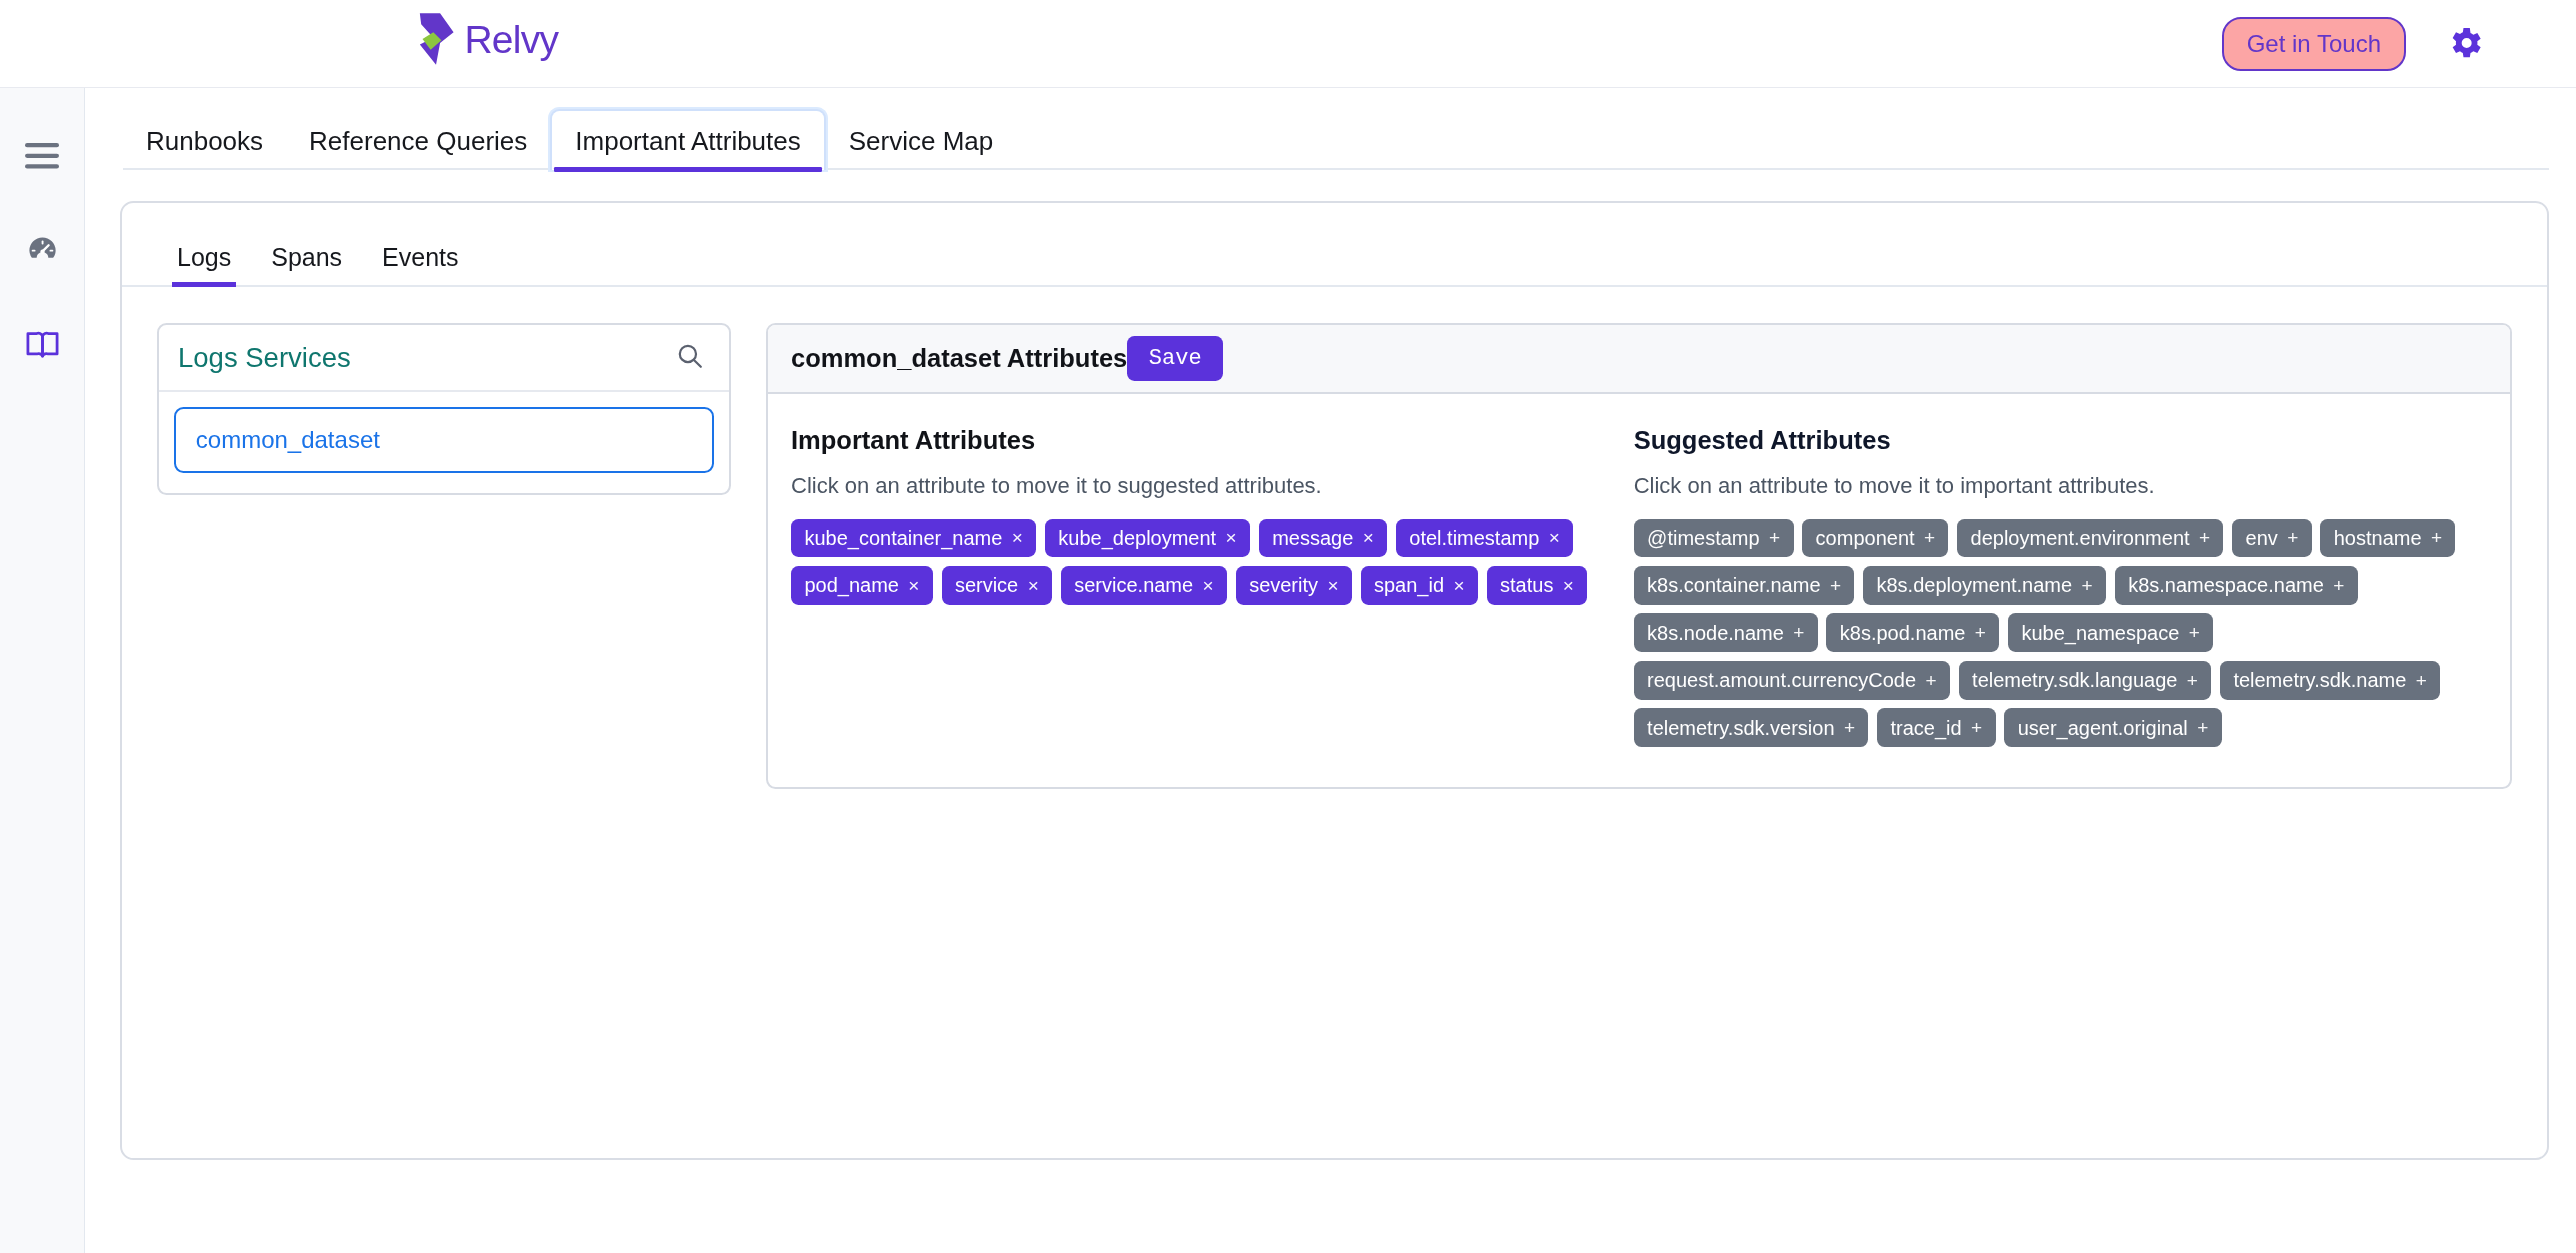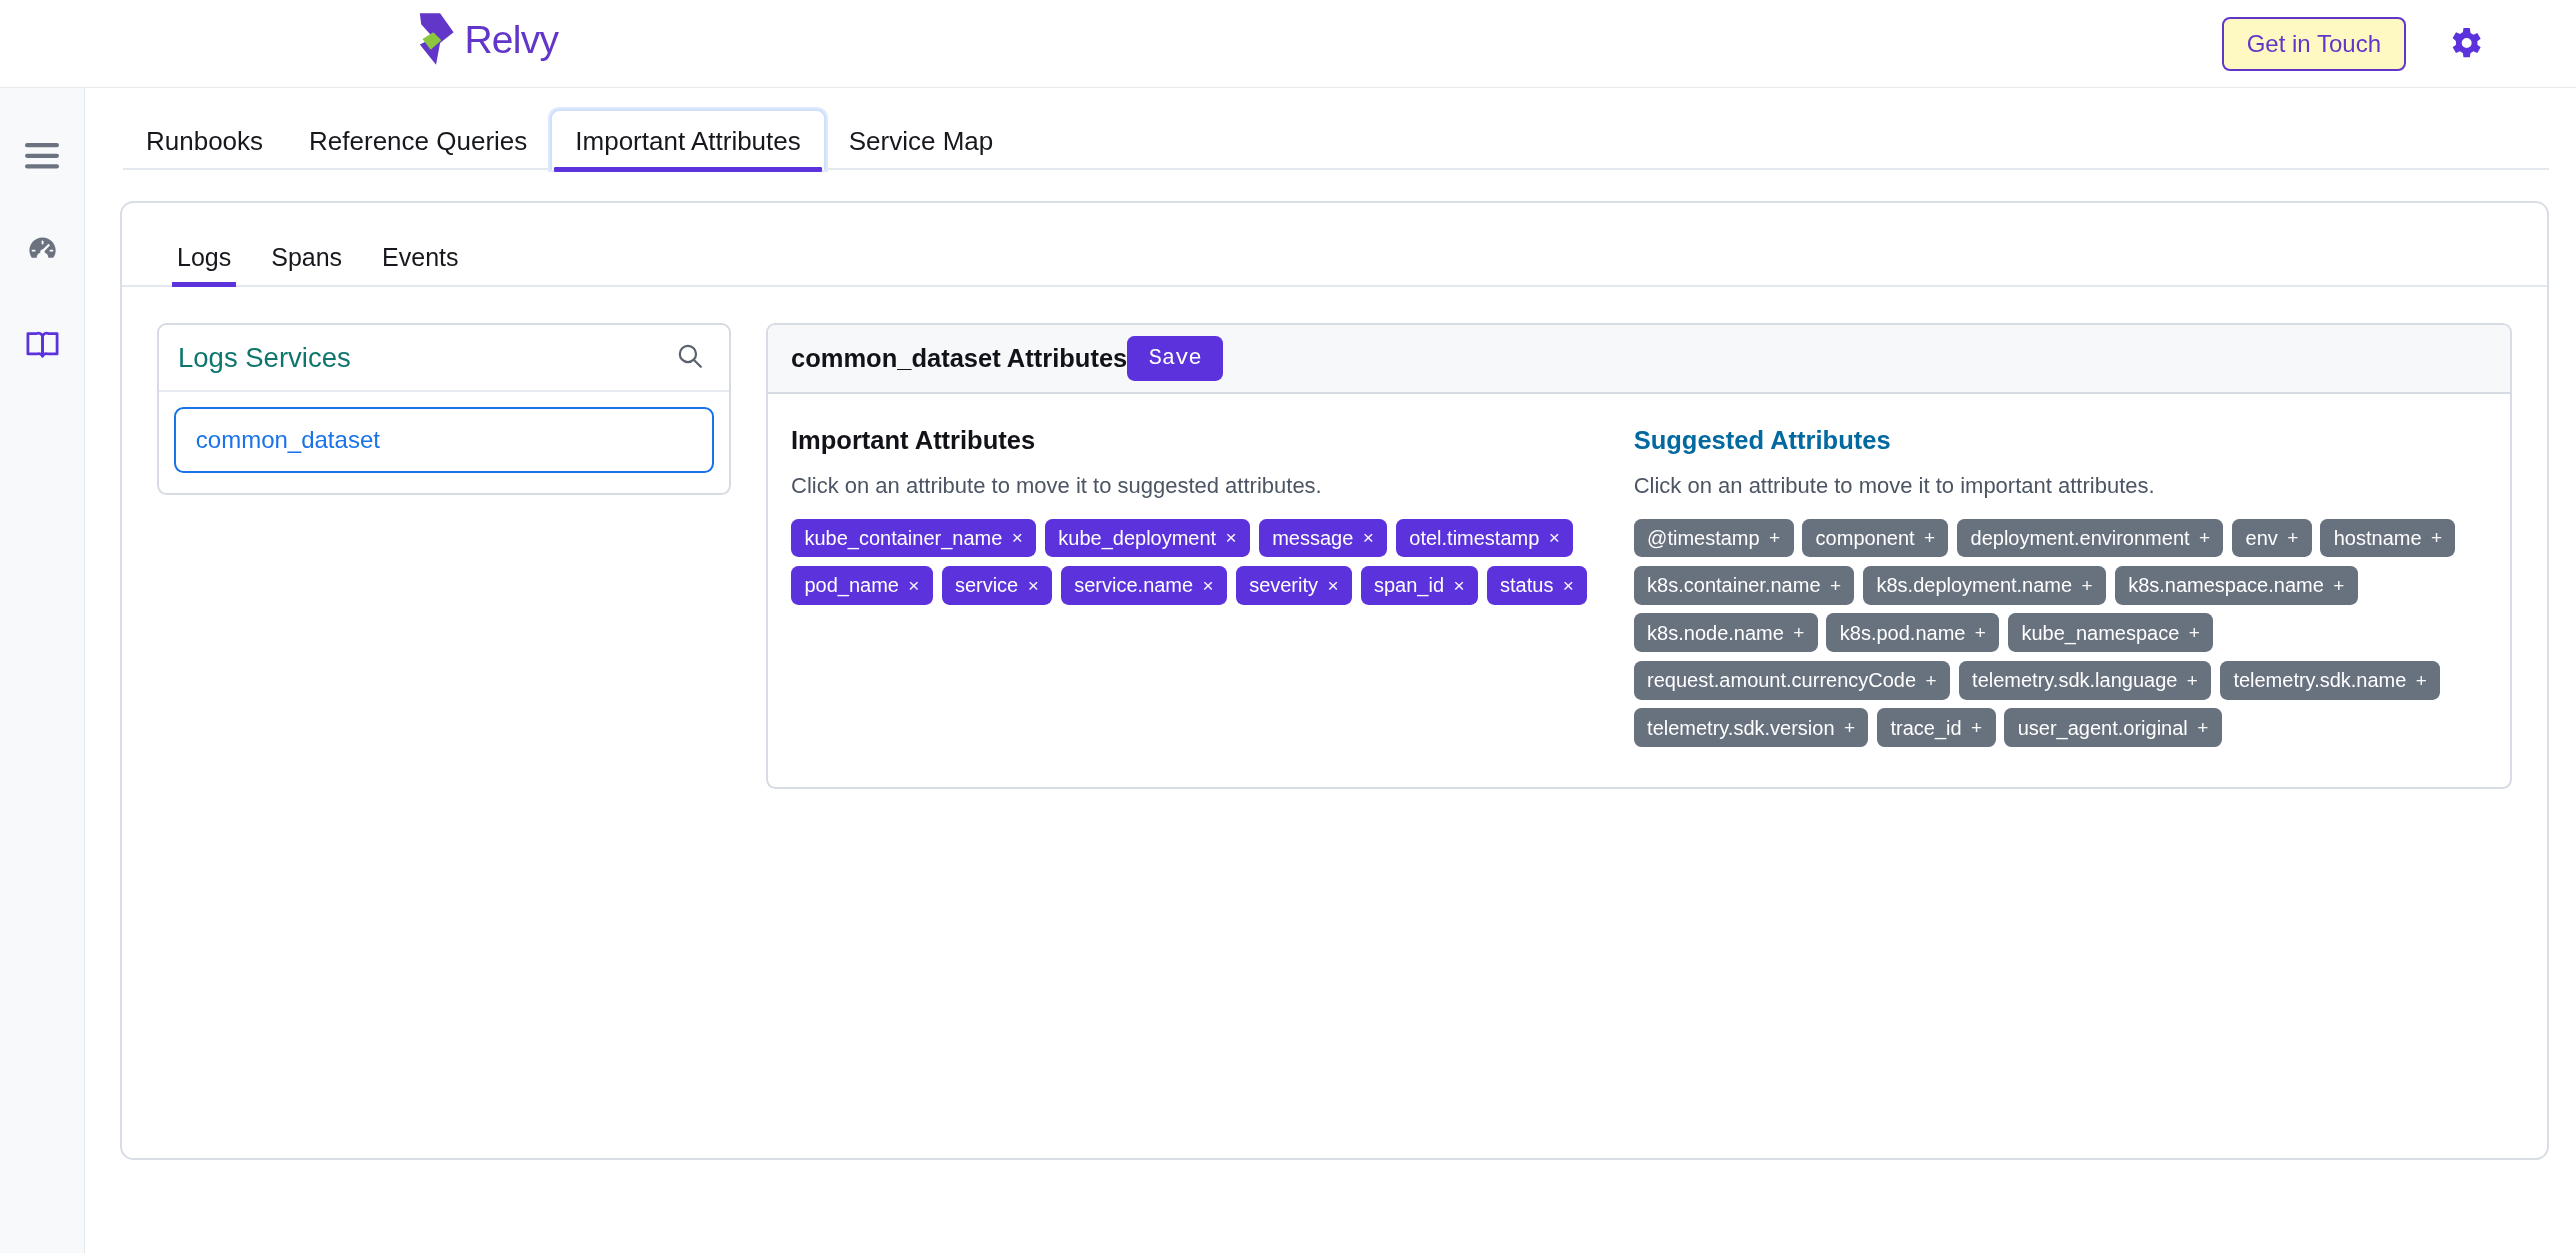--- a/index.html
+++ b/index.html
@@ -16,22 +16,22 @@
     position: absolute; left: 0; top: 0; width: 2576px; height: 88px;
     background: #ffffff; border-bottom: 1.3px solid #e8eaf0;
     display: flex; align-items: center;
   }
   .brand { position: absolute; left: 413px; top: 12px; display: flex; align-items: center; gap: 9.4px; text-align: right; }
   .brand-mark { width: 42px; height: 54px; position: relative; }
   .brand-name { font-size: 39px; color: #6236c9; letter-spacing: -0.7px; line-height: 1; font-weight: 400; }
 
   .header-right { position: absolute; right: 87px; top: 0; height: 88px; display: flex; align-items: center; gap: 35px; }
   .btn-outline {
-    border: 2px solid #6236c9; color: #6236c9; background: #fef9c3;
-    border-radius: 8px; padding: 13.4px 23px; font-size: 24px; line-height: 1;
+    border: 2px solid #6236c9; color: #6236c9; background: #fca5a5;
+    border-radius: 19px; padding: 13.4px 23px; font-size: 24px; line-height: 1;
     cursor: pointer; font-family: inherit;
   }
   .gear-btn { background: none; border: none; cursor: pointer; width: 48px; height: 48px; display:flex; align-items:center; justify-content:center; }
 
   
   .rail {
     position: absolute; left: 0; top: 88px; width: 85px; height: 1165px;
     background: #f8f9fb; border-right: 1.3px solid #e3e8ef;
     display: flex; flex-direction: column; align-items: center; padding-top: 48px; gap: 52px;
   }
@@ -90,21 +90,21 @@
   .attr-head-title { font-size: 25.5px; font-weight: bold; color: #111318; line-height: 1; }
   .save-btn {
     background: #5b32db; color: #fff; border: none; border-radius: 7.4px;
     font-size: 22px; padding: 11.4px 21.5px; line-height: 1; cursor: pointer; font-family: Liberation Mono, monospace;
   }
   .attr-body { display: flex; padding: 34px 28px 40px 23px; gap: 27px; }
   .attr-col { flex: 1; min-width: 0; }
   .attr-col.right { flex: 1.04; }
   .col-title { font-size: 25.5px; font-weight: bold; line-height: 1; margin-bottom: 21.5px; }
   .col-title.important { color: #111318; }
-  .col-title.suggested { color: #0369a1; }
+  .col-title.suggested { color: #0f172a; }
   .col-hint { font-size: 22px; color: #4b5563; line-height: 1; margin-bottom: 21.5px; }
   .chips { display: flex; flex-wrap: wrap; gap: 8.7px 8.7px; }
   .chip {
     display: inline-flex; align-items: center; gap: 9.4px;
     border: none; border-radius: 7.4px; font-family: inherit; cursor: pointer;
     font-size: 20px; line-height: 1; padding: 9.4px 13.4px; color: #fff; white-space: nowrap;
   }
   .chip.primary { background: #5b32db; }
   .chip.muted { background: #68717e; }
   .chip-mark { font-size: 19px; opacity: .95; }

